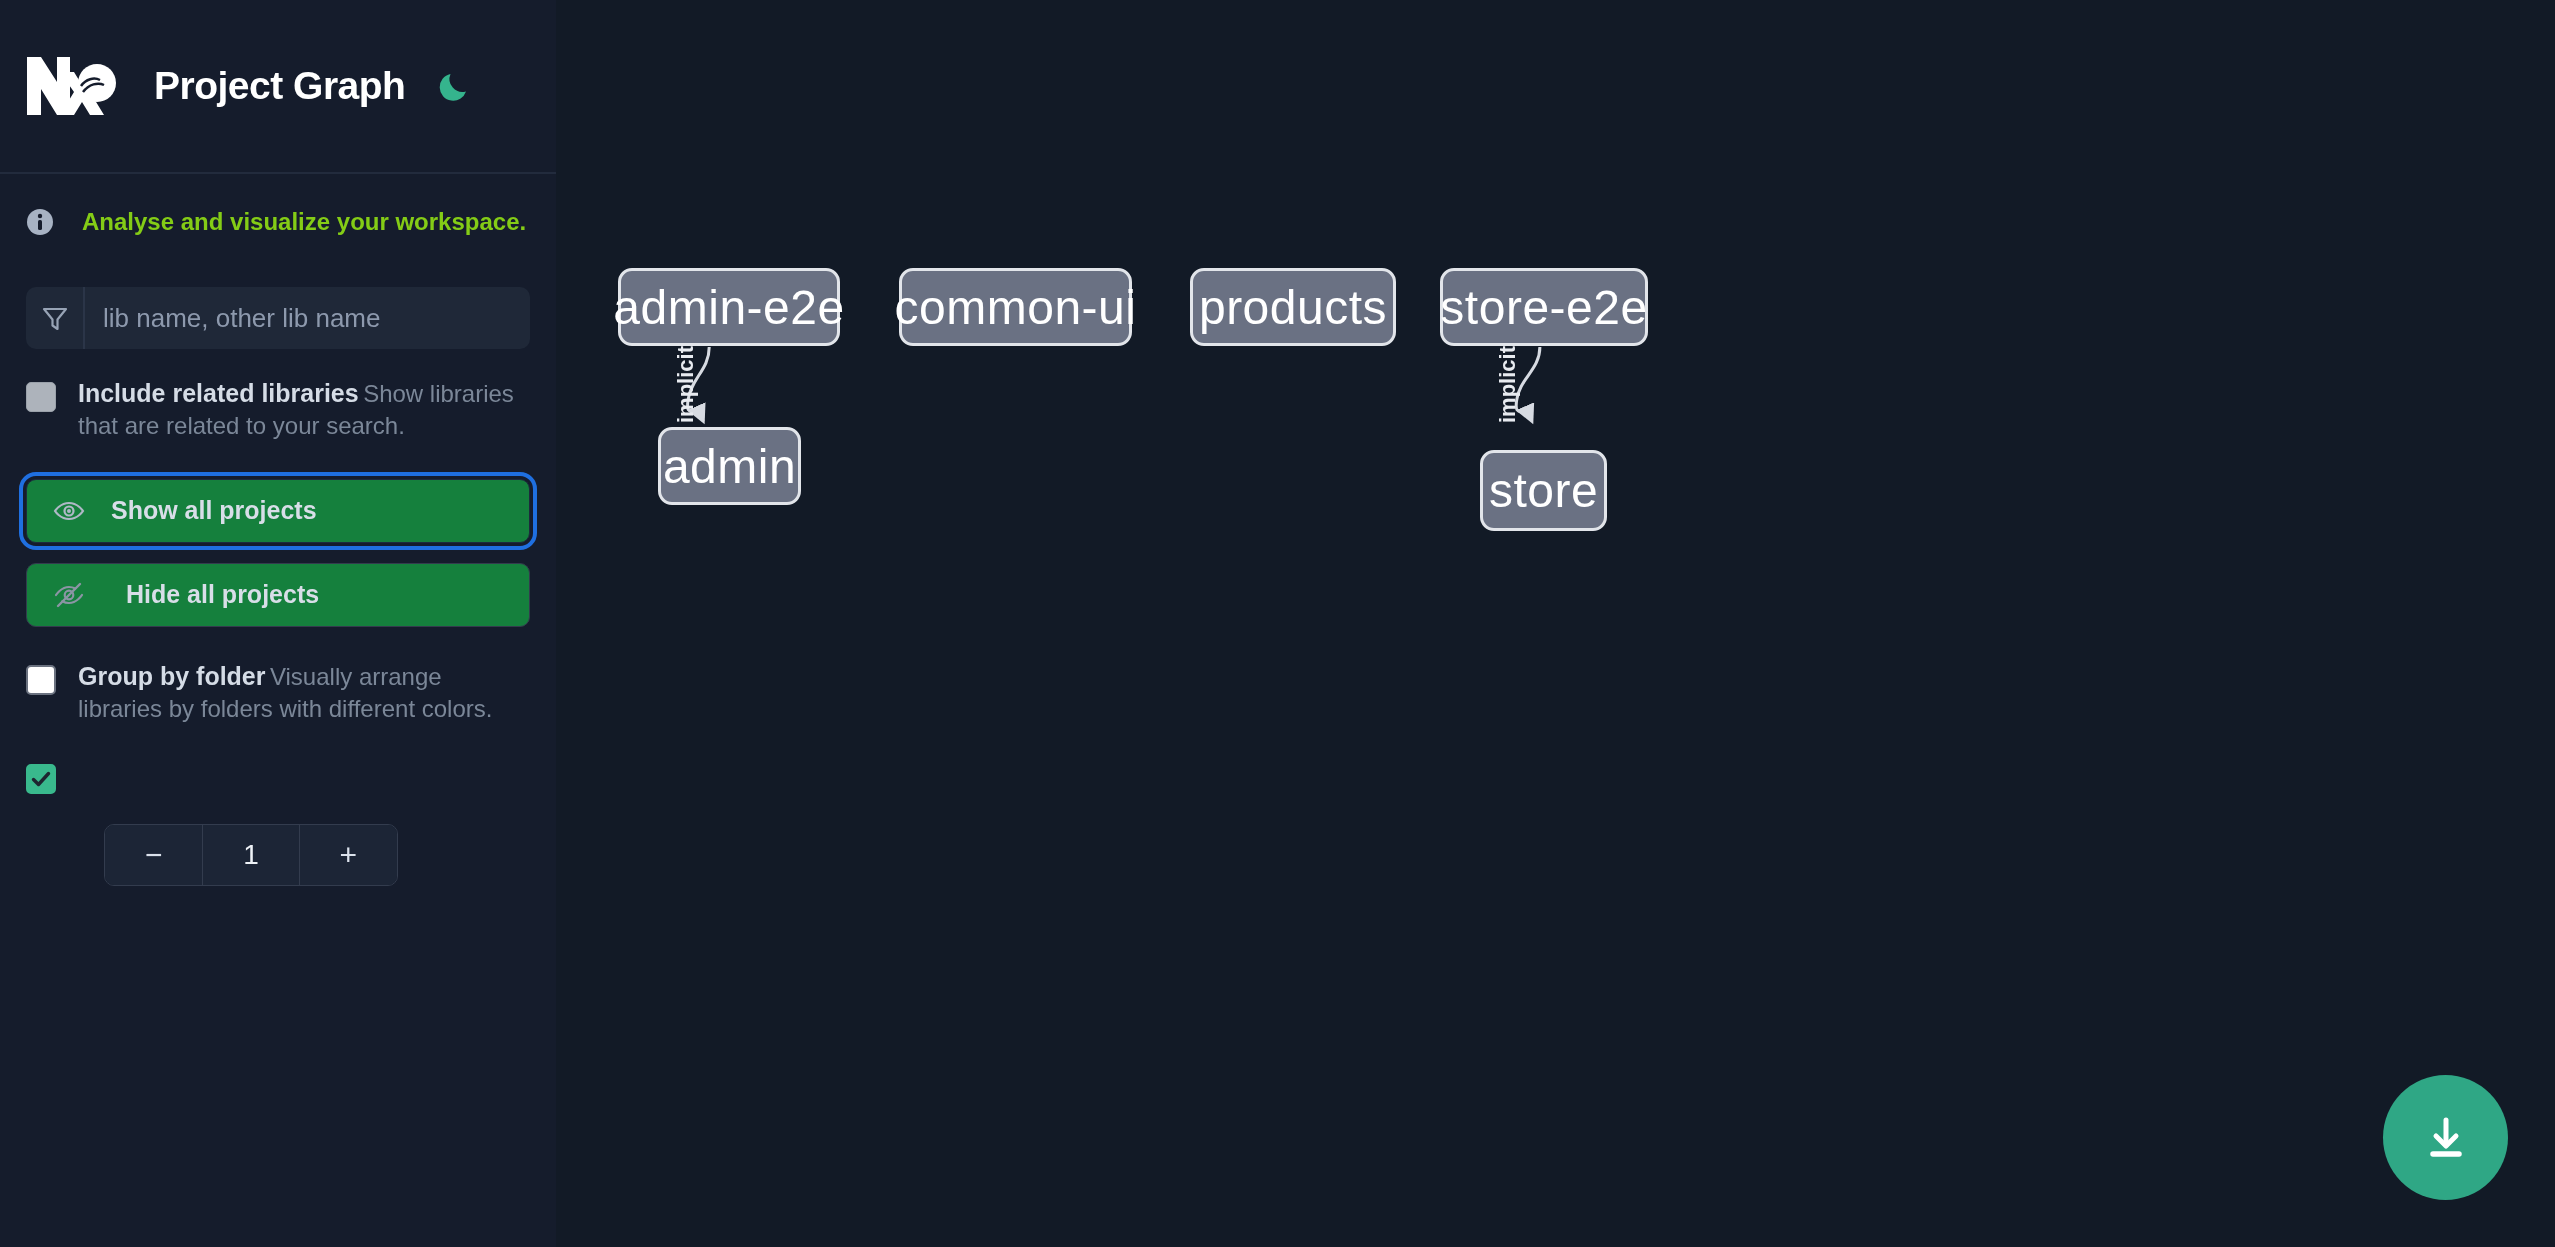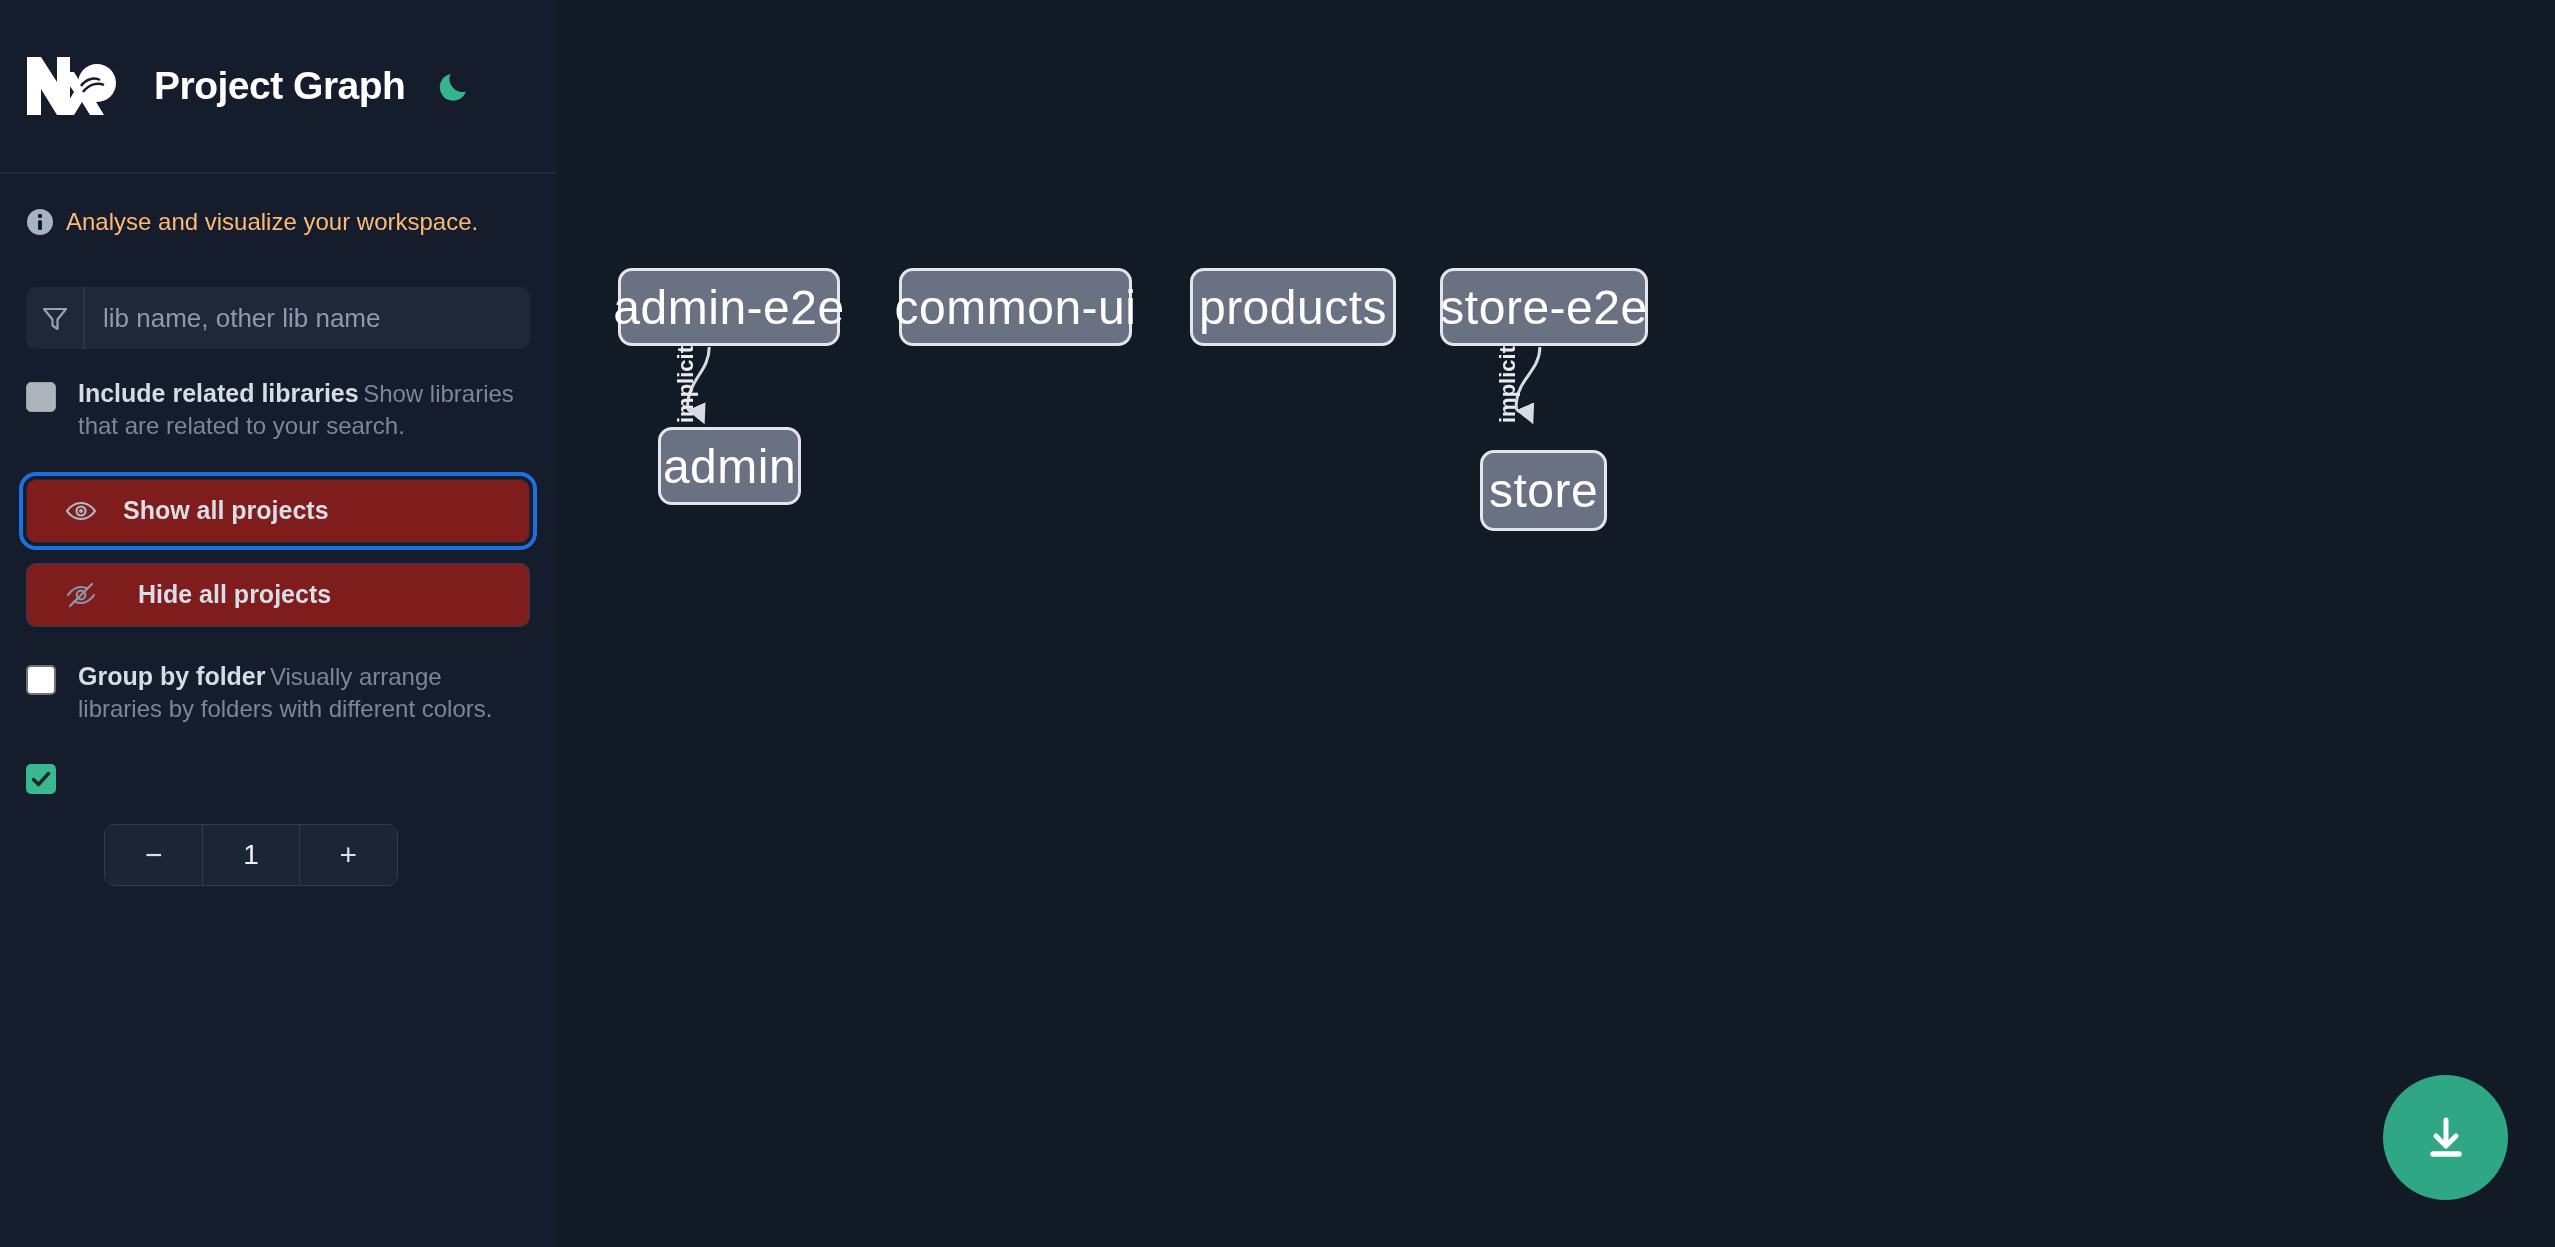--- a/index.html
+++ b/index.html
@@ -30,21 +30,21 @@
     font-size: 39px; font-weight: 700; color: #ffffff;
     margin-left: 32px; letter-spacing: -0.5px; white-space: nowrap;
   }
   .theme-toggle { margin-left: 30px; width: 40px; height: 40px; cursor: pointer; flex: 0 0 40px; }
 
   .sb-tagline {
     display: flex; align-items: center;
     padding: 0 26px; height: 96px;
   }
   .info-icon { width: 28px; height: 28px; flex: 0 0 28px; }
-  .tagline-text { margin-left: 12px; font-size: 24px; color: #fdba74; white-space: nowrap; }
+  .tagline-text { margin-left: 28px; font-size: 24px; color: #84cc16; white-space: nowrap; font-weight: bold; }
 
   .sb-body { padding: 0 26px; }
 
   .filter-field {
     display: flex; align-items: center;
     height: 62px; width: 504px;
     background: #1f2838;
     border-radius: 10px;
     overflow: hidden;
     margin-top: 17px;
@@ -74,26 +74,26 @@
   .cbx.checked { background: #39b98d; border: 2px solid #39b98d; }
   .cbx .tick { width: 22px; height: 22px; }
   .opt-text { margin-left: 22px; }
   .opt-title { font-size: 25px; font-weight: 700; color: #d5dce6; line-height: 1.15; }
   .opt-desc { font-size: 24px; color: #7b8798; line-height: 1.35; margin-top: 7px; width: 430px; }
 
   .btn-wide {
     position: relative;
     display: flex; align-items: center;
     width: 504px; height: 64px;
-    background: #7f1d1d;
+    background: #15803d;
     border: 1px solid #333c4e;
     border-radius: 10px;
     color: #d8dee8;
     font-size: 25px; font-weight: 700;
-    padding-left: 38px;
+    padding-left: 26px;
     cursor: pointer;
     font-family: "Liberation Sans", sans-serif;
   }
   .btn-wide .b-icon { width: 32px; height: 32px; flex: 0 0 32px; margin-right: 26px; }
   .btn-wide .b-label { white-space: nowrap; }
   .btn-focus {
     outline: 4px solid #1f6fe0;
     outline-offset: 3px;
     border-color: #1d2a3d;
   }

